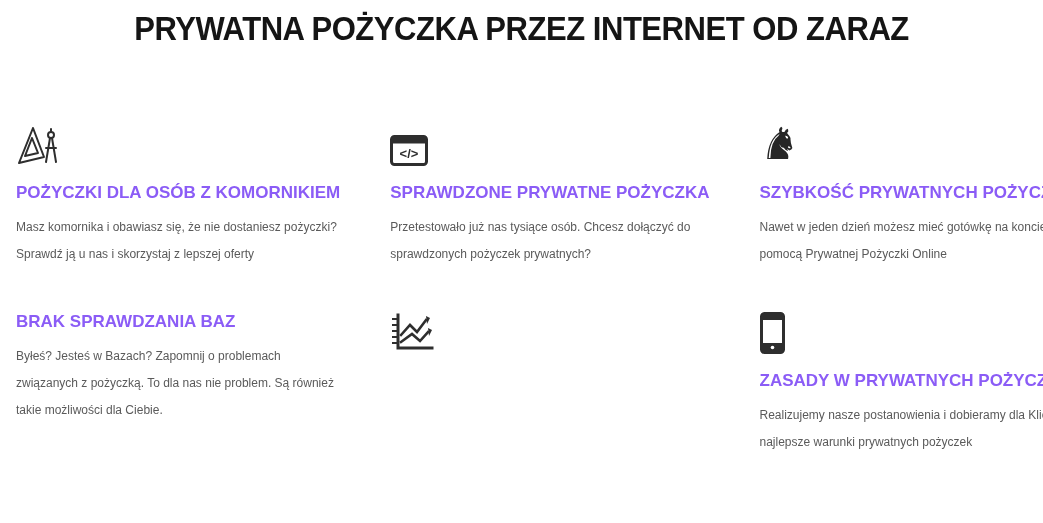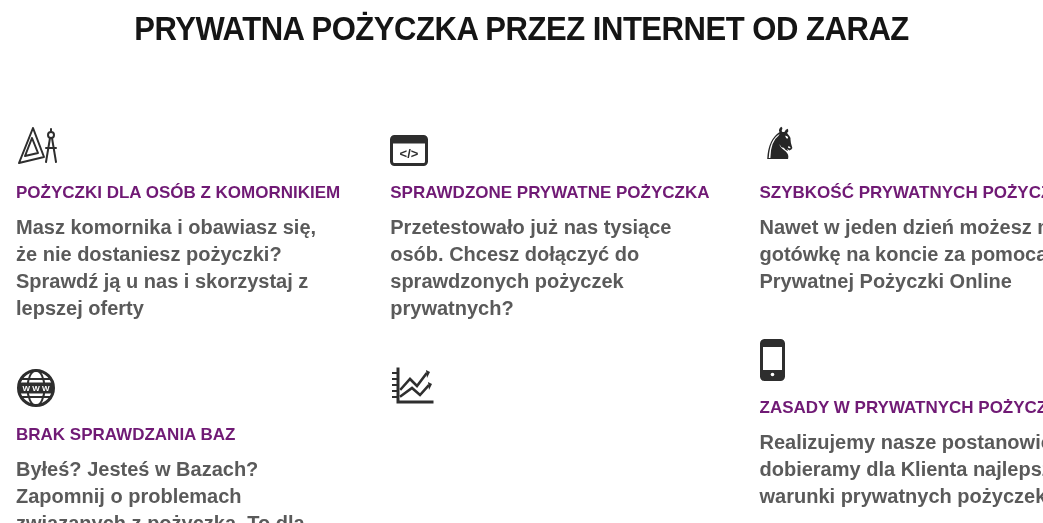--- a/index.html
+++ b/index.html
@@ -34,30 +34,30 @@
   .icon-wrap {
     height: 42px;
     display: flex;
     align-items: flex-end;
     margin-bottom: 17px;
     color: #2e2e2e;
   }
   .feature h3 {
     font-size: 17px;
     font-weight: 700;
-    color: #701a75;
+    color: #8b5cf6;
     letter-spacing: 0;
     margin-bottom: 11px;
     white-space: nowrap;
   }
   .feature p {
-    font-size: 20px;
+    font-size: 12px;
     line-height: 27px;
     color: #5a5a5a;
-    font-weight: 700;
+    font-weight: 400;
   }
   .knight-glyph {
     font-family: "DejaVu Sans", sans-serif;
     font-size: 44px;
     line-height: 1;
     display: inline-block;
     transform: scaleX(-1); 
     color: #262626;
   }
   svg { display: block; }
@@ -82,30 +82,20 @@
             <line x1="34" y1="12" x2="30" y2="36"></line>
             <line x1="36" y1="12" x2="40" y2="36"></line>
             <line x1="30" y1="22" x2="40" y2="22"></line>
           </svg>
         </div>
         <h3>POŻYCZKI DLA OSÓB Z KOMORNIKIEM</h3>
         <p>Masz komornika i obawiasz się, że nie dostaniesz pożyczki? Sprawdź ją u nas i skorzystaj z lepszej oferty</p>
       </section>
 
       <section class="feature">
-        <div class="icon-wrap">
-          <svg width="40" height="40" viewBox="0 0 40 40">
-            <circle cx="20" cy="20" r="17.5" fill="none" stroke="#2e2e2e" stroke-width="3"></circle>
-            <ellipse cx="20" cy="20" rx="8.5" ry="17.5" fill="none" stroke="#2e2e2e" stroke-width="2"></ellipse>
-            <line x1="4" y1="11" x2="36" y2="11" stroke="#2e2e2e" stroke-width="2"></line>
-            <line x1="4" y1="29" x2="36" y2="29" stroke="#2e2e2e" stroke-width="2"></line>
-            <rect x="4" y="14.5" width="32" height="11" fill="#2e2e2e"></rect>
-            <text x="20" y="23" text-anchor="middle" fill="#ffffff" font-size="8" font-weight="bold" font-family="Liberation Sans, sans-serif">W W W</text>
-          </svg>
-        </div>
         <h3>BRAK SPRAWDZANIA BAZ</h3>
         <p>Byłeś? Jesteś w Bazach? Zapomnij o problemach związanych z pożyczką. To dla nas nie problem. Są również takie możliwości dla Ciebie.</p>
       </section>
 
     </div>
 
     <div class="col">
 
       <section class="feature">
         <div class="icon-wrap">

